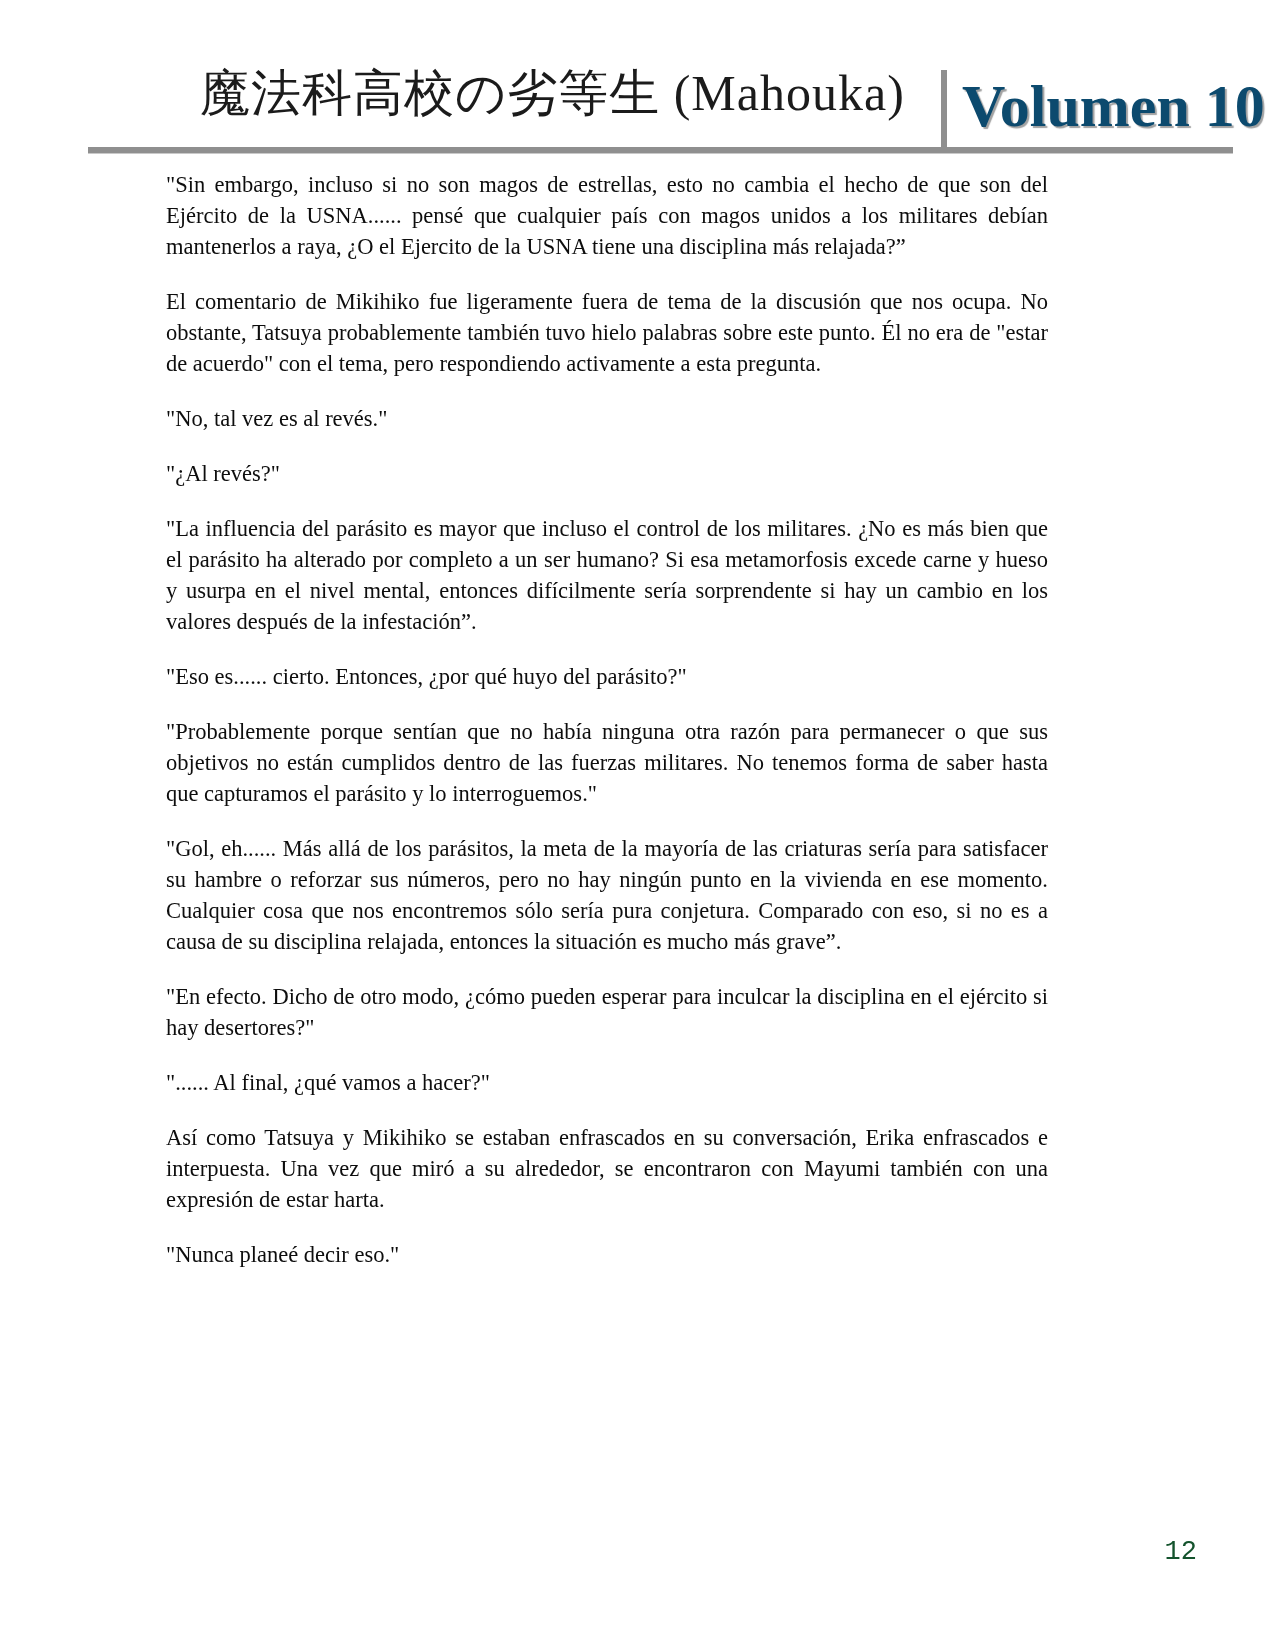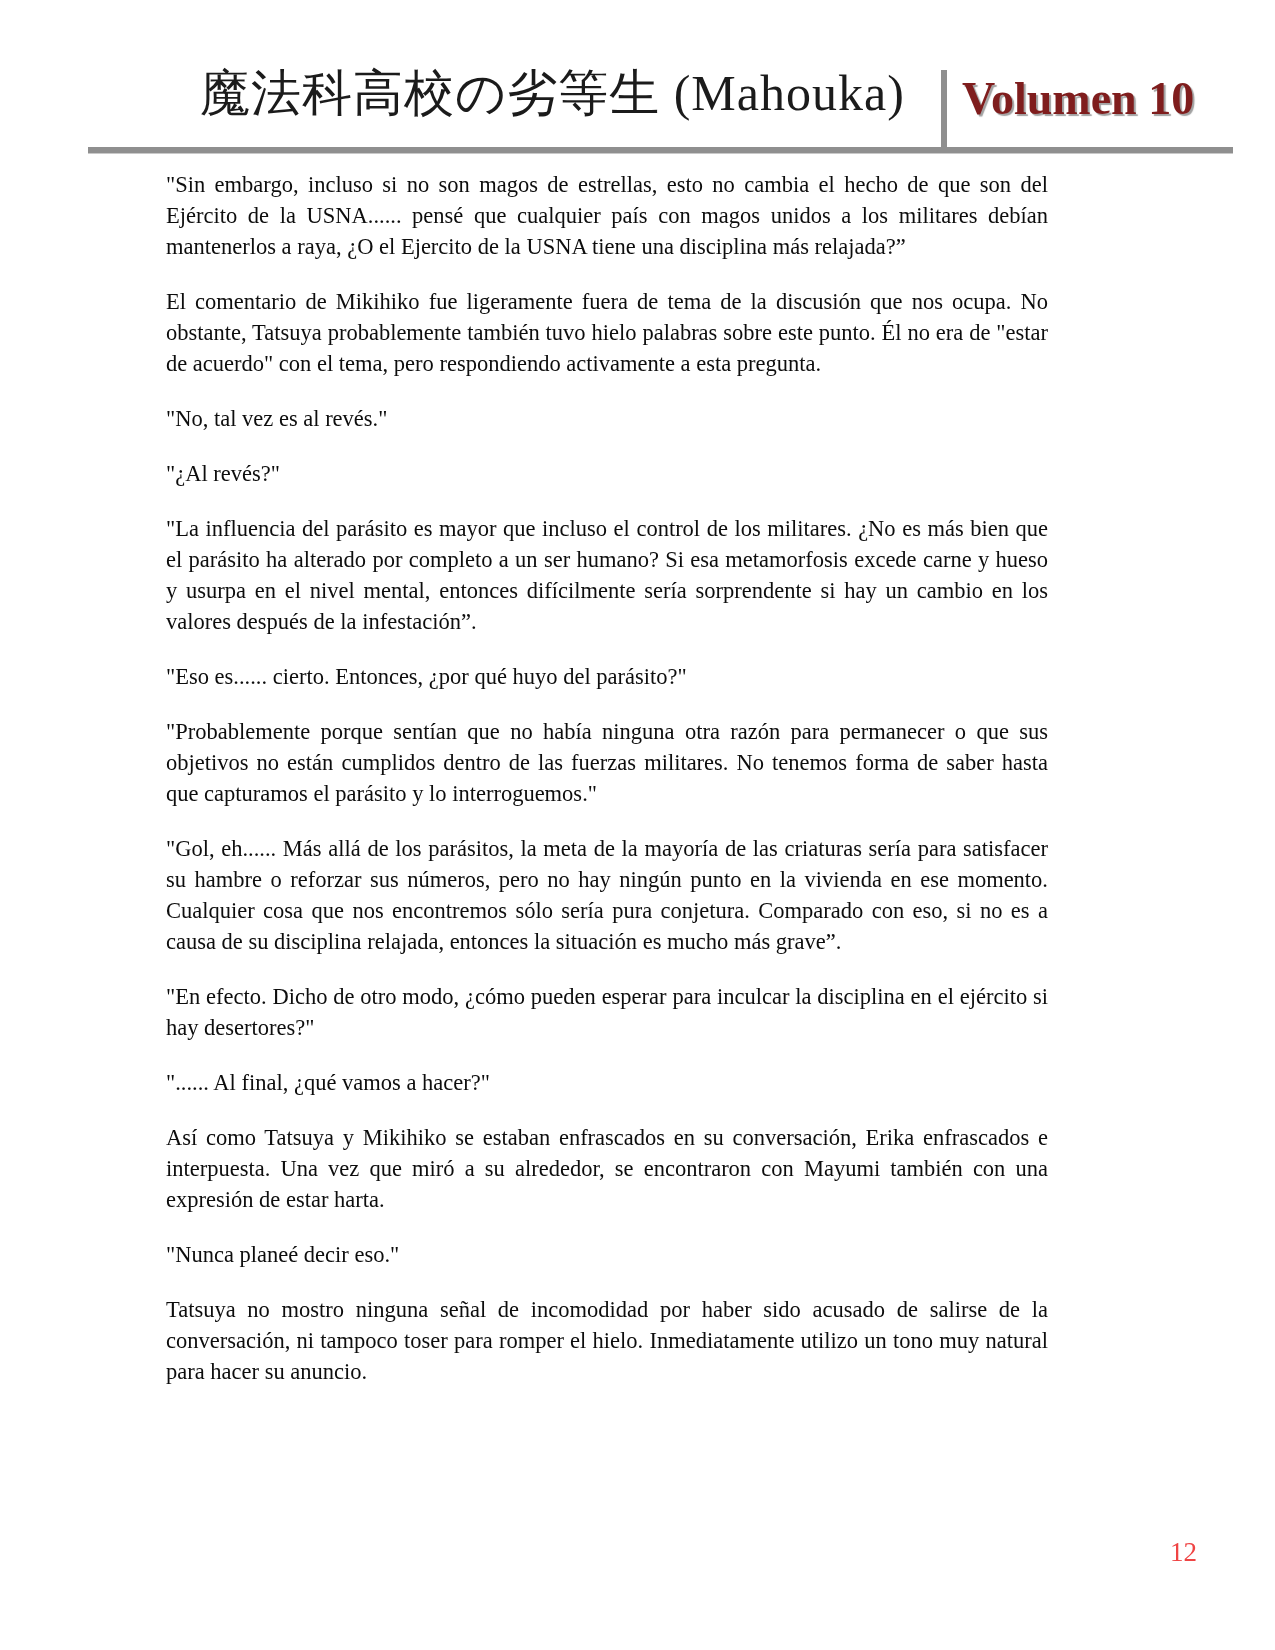--- a/index.html
+++ b/index.html
@@ -33,23 +33,23 @@
     left: 941px;
     top: 70px;
     width: 6px;
     height: 80px;
     background: #8f8f8f;
   }
   .volume {
     position: absolute;
     left: 962px;
     top: 72px;
-    font-size: 46px;
+    font-size: 60px;
     font-weight: bold;
-    color: #7f1d1d;
+    color: #0c4a6e;
     white-space: nowrap;
     text-shadow: 2px 2px 1px rgba(130,130,130,0.75);
   }
   .hrule {
     position: absolute;
     left: 88px;
     top: 147px;
     width: 1145px;
     height: 6px;
     background: #8f8f8f;
@@ -70,23 +70,23 @@
   .body-text p {
     margin: 0 0 24px 0;
     padding: 0;
   }
 
   
   .page-number {
     position: absolute;
     right: 78px;
     top: 1537px;
-    font-family: Liberation Serif, serif;
+    font-family: Liberation Mono, monospace;
     font-size: 27px;
-    color: #ef4444;
+    color: #14532d;
   }
 </style>
 </head>
 <body>
 
 <div class="page">
 
   <header class="doc-header">
     <div class="jp-title">魔法科高校の劣等生 (Mahouka)</div>
     <div class="vbar"></div>
@@ -100,18 +100,17 @@
     <p>"No, tal vez es al revés."</p>
     <p>"¿Al revés?"</p>
     <p>"La influencia del parásito es mayor que incluso el control de los militares. ¿No es más bien que el parásito ha alterado por completo a un ser humano? Si esa metamorfosis excede carne y hueso y usurpa en el nivel mental, entonces difícilmente sería sorprendente si hay un cambio en los valores después de la infestación”.</p>
     <p>"Eso es...... cierto. Entonces, ¿por qué huyo del parásito?"</p>
     <p>"Probablemente porque sentían que no había ninguna otra razón para permanecer o que sus objetivos no están cumplidos dentro de las fuerzas militares. No tenemos forma de saber hasta que capturamos el parásito y lo interroguemos."</p>
     <p>"Gol, eh...... Más allá de los parásitos, la meta de la mayoría de las criaturas sería para satisfacer su hambre o reforzar sus números, pero no hay ningún punto en la vivienda en ese momento. Cualquier cosa que nos encontremos sólo sería pura conjetura. Comparado con eso, si no es a causa de su disciplina relajada, entonces la situación es mucho más grave”.</p>
     <p>"En efecto. Dicho de otro modo, ¿cómo pueden esperar para inculcar la disciplina en el ejército si hay desertores?"</p>
     <p>"...... Al final, ¿qué vamos a hacer?"</p>
     <p>Así como Tatsuya y Mikihiko se estaban enfrascados en su conversación, Erika enfrascados e interpuesta. Una vez que miró a su alrededor, se encontraron con Mayumi también con una expresión de estar harta.</p>
     <p>"Nunca planeé decir eso."</p>
-    <p>Tatsuya no mostro ninguna señal de incomodidad por haber sido acusado de salirse de la conversación, ni tampoco toser para romper el hielo. Inmediatamente utilizo un tono muy natural para hacer su anuncio.</p>
   </main>
 
   <div class="page-number">12</div>
 
 </div>
 
 </body></html>

